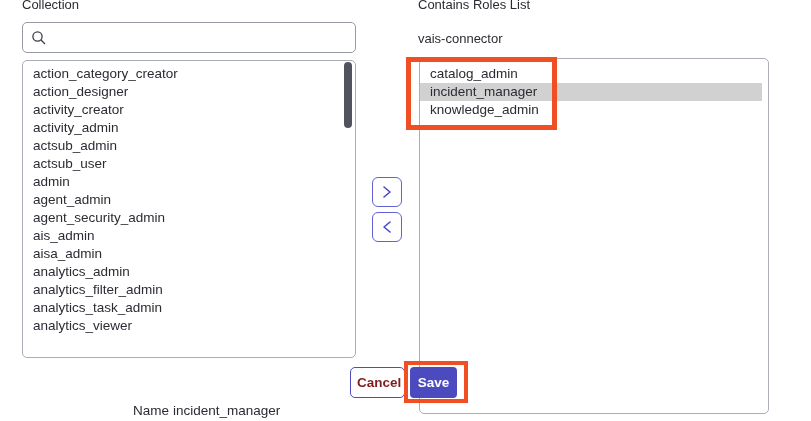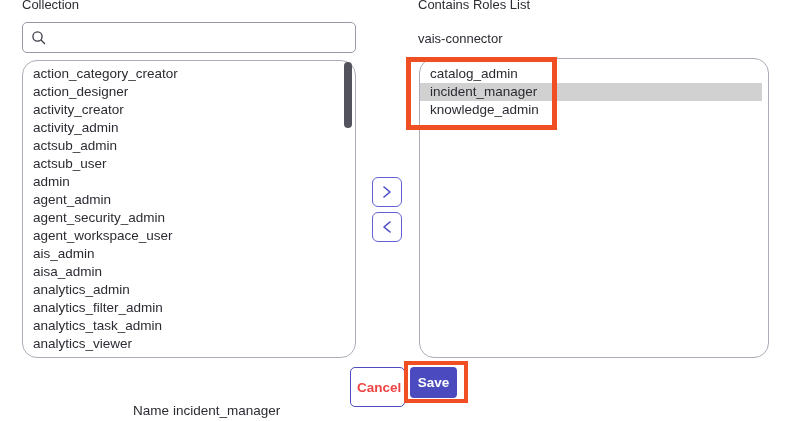--- a/index.html
+++ b/index.html
@@ -11,40 +11,40 @@
   #roles-label{left:418px;top:-3px;}
   #group-label{left:418px;top:31px;font-size:13px;text-align:center;}
 
   
   #search-box{position:absolute;left:22px;top:22px;width:334px;height:31px;
     border:1px solid #979aa6;border-radius:5px;background:#fff;display:flex;align-items:center;padding:0 8px;}
   #search-box svg{flex:0 0 auto;}
   #search-input{border:none;outline:none;flex:1;height:100%;font-size:13px;margin-left:6px;background:transparent;}
 
   
-  .listbox{position:absolute;border:1px solid #abaeb8;border-radius:15px;background:#fff;overflow:hidden;padding-top:4px;}
+  .listbox{position:absolute;border:1px solid #abaeb8;border-radius:5px;background:#fff;overflow:hidden;padding-top:4px;}
   #left-listbox{left:22px;top:60px;width:334px;height:298px;}
-  #right-listbox{left:419px;top:58px;width:350px;height:300px;padding-top:6px;}
+  #right-listbox{left:419px;top:58px;width:350px;height:356px;padding-top:6px;}
   .list-item{font-size:13.5px;line-height:18px;height:18px;padding-left:10px;white-space:nowrap;color:#2b2b33;}
   #right-listbox .list-item.selected{background:#d1d1d1;width:calc(100% - 6px);}
 
   
   #left-scrollbar{position:absolute;left:342px;top:62px;width:12px;height:294px;}
   #left-scroll-thumb{position:absolute;left:2px;top:0;width:8px;height:66px;background:#53535e;border-radius:4px;}
 
   
   .xfer-btn{position:absolute;left:372px;width:30px;height:30px;background:#fff;
     border:1.5px solid #6262d2;border-radius:6px;color:#4848c8;display:flex;align-items:center;justify-content:center;
     cursor:pointer;padding:0;}
   #move-right-btn{top:177px;}
   #move-left-btn{top:212px;}
 
   
-  #cancel-btn{position:absolute;left:350px;top:367px;width:55px;height:40px;background:#fff;
-    border:1.5px solid #4d4dc0;border-radius:5px;color:#ef4444;font-weight:bold;font-size:13.5px;cursor:pointer;}
+  #cancel-btn{position:absolute;left:350px;top:367px;width:55px;height:31px;background:#fff;
+    border:1.5px solid #4d4dc0;border-radius:5px;color:#7f1d1d;font-weight:bold;font-size:13.5px;cursor:pointer;}
   #save-btn{position:absolute;left:410px;top:367px;width:47px;height:31px;background:#4b4bbf;
     border:none;border-radius:4px;color:#ffffff;font-weight:bold;font-size:13.5px;cursor:pointer;}
 
   
   .annotation{position:absolute;border:5px solid #f04e23;background:transparent;pointer-events:none;}
   #roles-annotation{left:406px;top:57px;width:151px;height:73px;}
   #save-annotation{left:404px;top:361px;width:64px;height:42px;border-width:4px;}
 
   
   #name-row{position:absolute;left:133px;top:403px;font-size:13.5px;color:#2b2b33;}
@@ -68,21 +68,20 @@
   <div id="left-listbox" class="listbox">
       <div class="list-item">action_category_creator</div>
       <div class="list-item">action_designer</div>
       <div class="list-item">activity_creator</div>
       <div class="list-item">activity_admin</div>
       <div class="list-item">actsub_admin</div>
       <div class="list-item">actsub_user</div>
       <div class="list-item">admin</div>
       <div class="list-item">agent_admin</div>
       <div class="list-item">agent_security_admin</div>
-      <div class="list-item">agent_workspace_user</div>
       <div class="list-item">ais_admin</div>
       <div class="list-item">aisa_admin</div>
       <div class="list-item">analytics_admin</div>
       <div class="list-item">analytics_filter_admin</div>
       <div class="list-item">analytics_task_admin</div>
       <div class="list-item">analytics_viewer</div>
     </div>
 
   <div id="left-scrollbar">
     <div id="left-scroll-thumb"></div>

